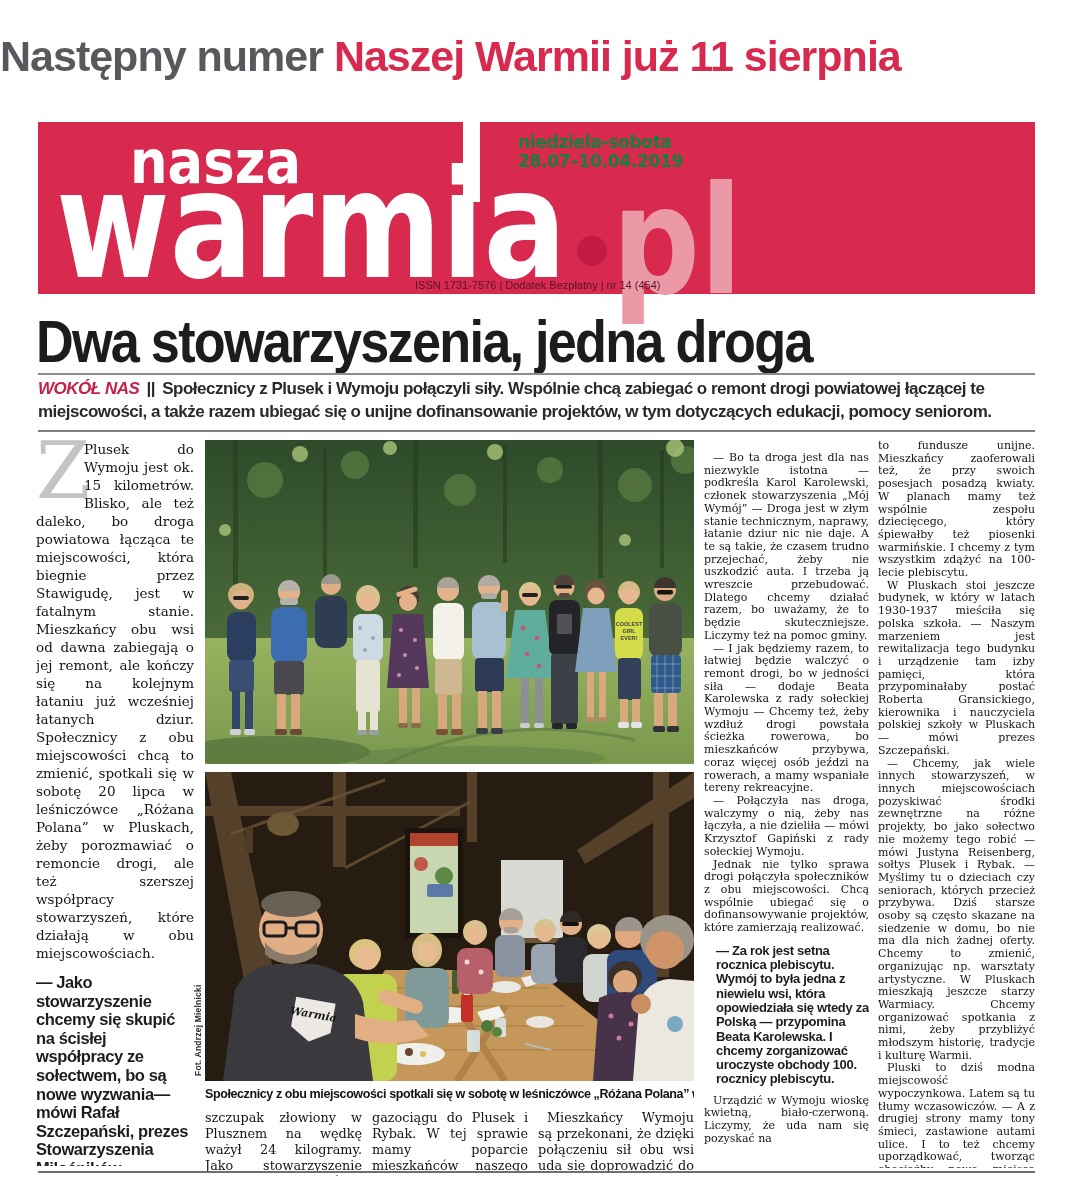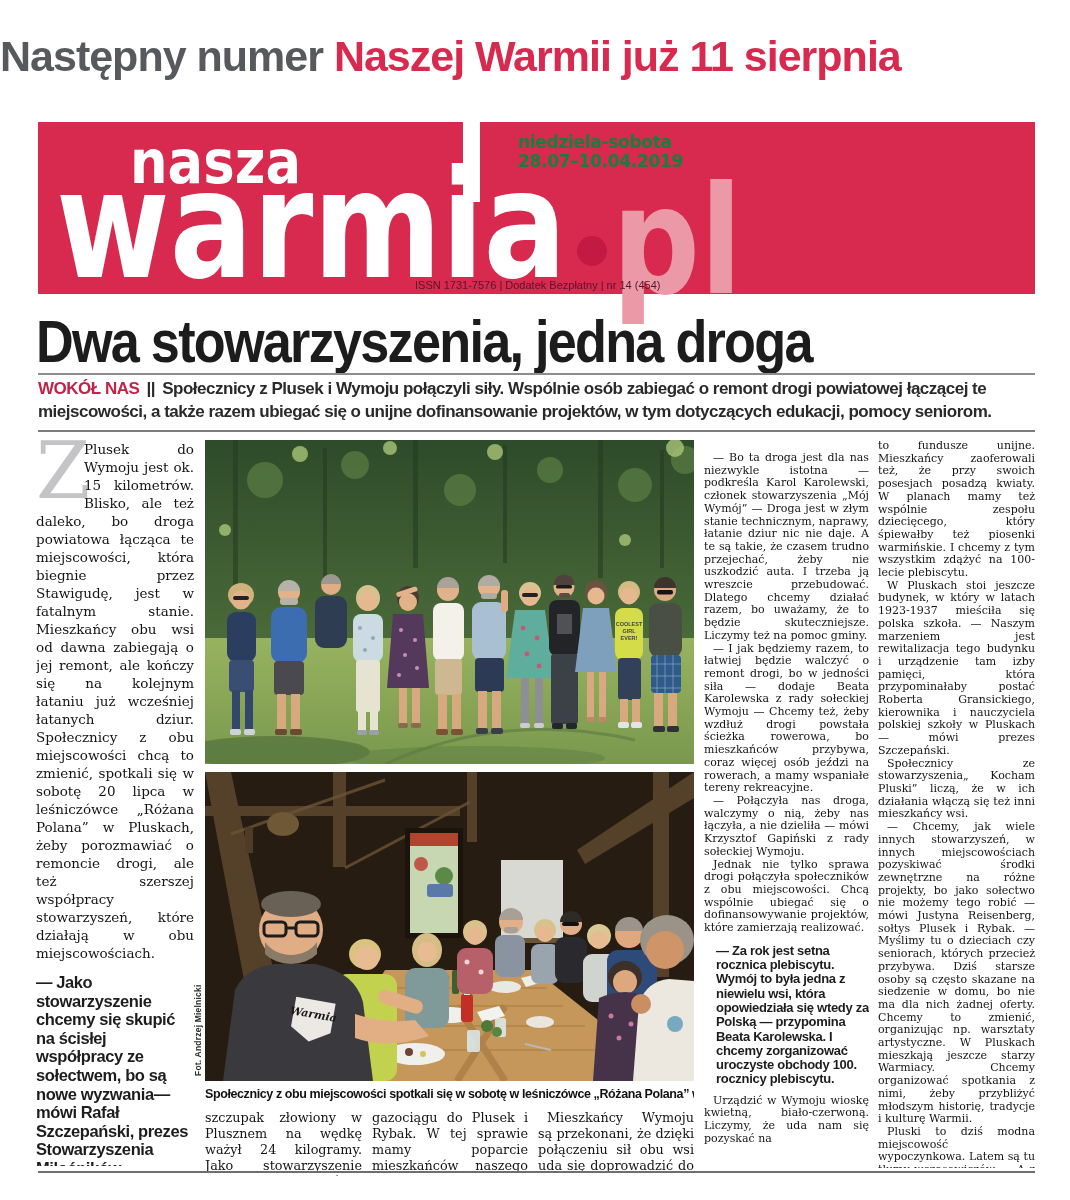--- a/index.html
+++ b/index.html
@@ -30,21 +30,21 @@
   .m-issn{left:415px;top:279px;width:260px;color:var(--issn_color);font-weight:normal;
           font-size:11px;letter-spacing:0;white-space:nowrap;}
 
   
   .headline{left:36px;top:312px;font-weight:bold;font-size:60px;line-height:1;color:#1c1c1c;
             letter-spacing:-2px;transform:scaleX(.87);transform-origin:left top;white-space:nowrap;}
   .rule{left:38px;width:997px;height:2px;background:#8d8d8d;}
   .r1{top:373px;} .r2{top:430px;background:#7c7c7c;}
   .lead{left:38px;top:378px;width:997px;font-weight:bold;font-size:17px;line-height:22.5px;
         letter-spacing:-.5px;color:#2a2a2a;}
-  .lead .kicker{color:var(--kicker_red);}
+  .lead .kicker{color:var(--kicker_red);font-style:italic;}
   .lead .sep{color:#2a2a2a;padding:0 3px;}
 
   
   .col{overflow:hidden;}
   .colL{left:36px;top:440px;width:158px;height:726px;}
   .colM1{left:704px;top:452px;width:165px;height:728px;}
   .colM2{left:878px;top:440px;width:157px;height:728px;}
   p{margin:0;}
   .body-lg{font-family:"DejaVu Serif",serif;font-size:13.5px;line-height:18px;
            text-align:justify;color:#141414;}
@@ -89,21 +89,21 @@
     <div>niedziela-sobota</div>
     <div>28.07–10.04.2019</div>
   </div>
   <div class="abs m-issn">ISSN 1731-7576 | Dodatek Bezpłatny | nr 14 (454)</div>
 
   <div class="abs headline">Dwa stowarzyszenia, jedna droga</div>
   <div class="abs rule r1"></div>
   <div class="abs lead">
     <span class="kicker">WOKÓŁ NAS</span>
     <span class="sep">||</span>
-    <span>Społecznicy z Plusek i Wymoju połączyli siły. Wspólnie osób zabiegać o remont drogi powiatowej łączącej te miejscowości,  a także razem ubiegać się o unijne dofinansowanie projektów, w tym dotyczących edukacji, pomocy seniorom.</span>
+    <span>Społecznicy z Plusek i Wymoju połączyli siły. Wspólnie chcą zabiegać o remont drogi powiatowej łączącej te miejscowości,  a także razem ubiegać się o unijne dofinansowanie projektów, w tym dotyczących edukacji, pomocy seniorom.</span>
   </div>
   <div class="abs rule r2"></div>
 
   <div class="abs col colL">
     <p class="body-lg"><span class="dropcap">Z</span><span>Plusek do Wymoju jest ok. 15 kilometrów. Blisko, ale też daleko, bo droga powiatowa łącząca te miejscowości, która biegnie przez Stawigudę, jest w fatalnym stanie. Mieszkańcy obu wsi od dawna zabiegają o jej remont, ale kończy się na kolejnym łataniu już wcześniej łatanych dziur. Społecznicy z obu miejscowości chcą to zmienić, spotkali się w sobotę 20 lipca w leśniczówce „Różana Polana” w Pluskach, żeby porozmawiać o remoncie drogi, ale też szerszej współpracy stowarzyszeń, które działają w obu miejscowościach.</span></p>
     <p class="quote-lg">— Jako stowarzyszenie chcemy się skupić na ścisłej współpracy ze sołectwem, bo są nowe wyzwania— mówi Rafał Szczepański, prezes Stowarzyszenia Miłośników Południowej Warmii „Kocham Pluski”. — Chodzi o rozwój wsi, o pozyskiwanie środków zewnętrznych dla wsi na edukację, pomoc osobom starszym.</p>
 
   </div>
 
   <svg class="abs photo1" viewBox="0 0 489 324" width="489" height="324">
@@ -426,22 +426,21 @@
     <p class="body-sm ind">— Bo ta droga jest dla nas niezwykle istotna — podkreśla Karol Karolewski, członek stowarzyszenia „Mój Wymój” — Droga jest w złym stanie technicznym, naprawy, łatanie dziur nic nie daje. A te są takie, że czasem trudno przejechać, żeby nie uszkodzić auta. I trzeba ją wreszcie przebudować. Dlatego chcemy działać razem, bo uważamy, że to będzie skuteczniejsze. Liczymy też na pomoc gminy.</p>
     <p class="body-sm ind">— I jak będziemy razem, to łatwiej będzie walczyć o remont drogi, bo w jedności siła — dodaje Beata Karolewska z rady sołeckiej Wymoju — Chcemy też, żeby wzdłuż drogi powstała ścieżka rowerowa, bo mieszkańców przybywa, coraz więcej osób jeździ na rowerach, a mamy  wspaniałe tereny rekreacyjne.</p>
     <p class="body-sm ind">— Połączyła nas droga, walczymy o nią, żeby nas łączyła, a nie dzieliła — mówi Krzysztof Gapiński z rady sołeckiej Wymoju.</p>
     <p class="body-sm ind">Jednak nie tylko sprawa drogi połączyła społeczników z obu miejscowości. Chcą wspólnie ubiegać się o dofinansowywanie projektów, które zamierzają realizować.</p>
     <p class="quote-md">— Za rok jest setna rocznica plebiscytu. Wymój to była jedna z niewielu wsi, która opowiedziała się wtedy za Polską — przypomina Beata Karolewska. I chcemy zorganizować uroczyste obchody 100. rocznicy plebiscytu.</p>
     <p class="body-sm ind">Urządzić w Wymoju wioskę kwietną, biało-czerwoną. Liczymy, że uda nam się pozyskać na</p>
   </div>
 
   <div class="abs col colM2">
     <p class="body-sm">to fundusze unijne. Mieszkańcy zaoferowali też, że przy swoich posesjach posadzą kwiaty. W planach mamy też wspólnie zespołu dziecięcego, który śpiewałby też piosenki warmińskie. I chcemy z tym wszystkim zdążyć na 100-lecie plebiscytu.</p>
-    <p class="body-sm ind">W Pluskach stoi jeszcze budynek, w który w latach 1923-1937 mieściła się polska szkoła. — Naszym marzeniem jest rewitalizacja tego budynku i urządzenie tam izby pamięci, która przypominałaby postać Roberta Gransickiego, kierownika i nauczyciela polskiej szkoły w Pluskach — mówi prezes Szczepański.</p>
-    <p class="body-sm ind">Społecznicy ze stowarzyszenia„ Kocham Pluski” liczą, że w ich działania włączą się też inni mieszkańcy wsi.</p>
+    <p class="body-sm ind">W Pluskach stoi jeszcze budynek, w który w latach 1930-1937 mieściła się polska szkoła. — Naszym marzeniem jest rewitalizacja tego budynku i urządzenie tam izby pamięci, która przypominałaby postać Roberta Gransickiego, kierownika i nauczyciela polskiej szkoły w Pluskach — mówi prezes Szczepański.</p>
     <p class="body-sm ind">— Chcemy, jak wiele innych stowarzyszeń, w innych miejscowościach pozyskiwać środki zewnętrzne na różne projekty, bo jako sołectwo nie możemy tego robić — mówi Justyna Reisenberg, sołtys Plusek i Rybak. — Myślimy tu o dzieciach czy seniorach, których przecież przybywa. Dziś starsze osoby są często skazane na siedzenie w domu, bo nie ma dla nich żadnej oferty. Chcemy to zmienić, organizując np. warsztaty artystyczne. W Pluskach mieszkają jeszcze starzy Warmiacy. Chcemy organizować spotkania z nimi, żeby przybliżyć młodszym historię, tradycje i kulturę Warmii.</p>
     <p class="body-sm ind">Pluski to dziś modna miejscowość wypoczynkowa. Latem są tu tłumy wczasowiczów. — A z drugiej strony mamy tony śmieci, zastawione autami ulice. I to też chcemy uporządkować, tworząc chociażby nowe miejsca postojowe. Potrzebne są na pieniądze, które musimy pozyskać z zewnątrz — podkreśla panu sołtys Plusek.</p>
 
   </div>
 
   <div class="abs caption">Społecznicy z obu miejscowości spotkali się w sobotę w leśniczówce „Różana Polana” w Pluskach</div>
   <div class="abs strip sa">szczupak złowiony w Plusznem na wędkę  ważył 24 kilogramy. Jako stowarzyszenie będziemy zabiegać o budowę</div>
   <div class="abs strip sb">gazociągu do Plusek i Rybak. W tej sprawie mamy poparcie mieszkańców naszego sołectwa.</div>
   <div class="abs strip sc ind">Mieszkańcy Wymoju są przekonani, że dzięki połączeniu sił obu wsi uda się doprowadzić do remontu drogi.</div>
 

